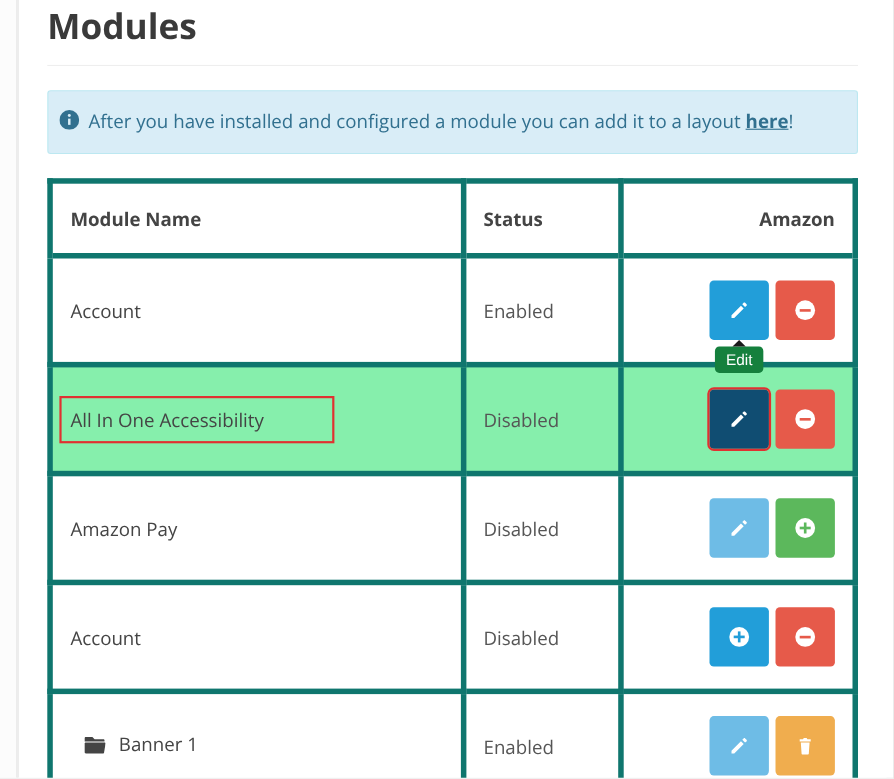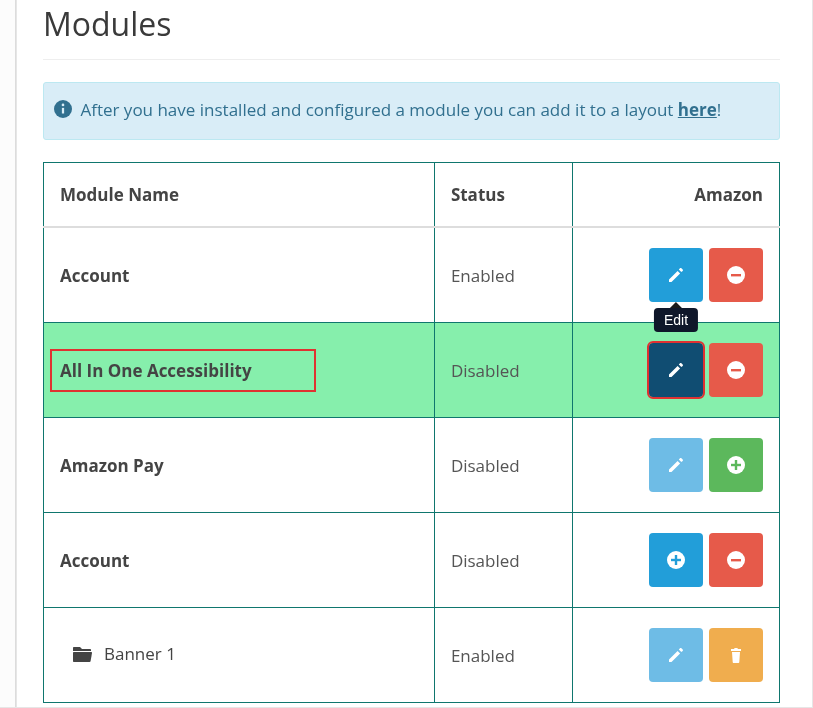--- a/index.html
+++ b/index.html
@@ -27,21 +27,21 @@
   }
   .panel {
     position: absolute;
     left: 16px; top: 0; right: 6px; bottom: 0;
     background: #fff;
     border-left: 1px solid #e6e6e6;
     padding: 0 26px;
   }
   h1.page-title {
     font-size: 32px;
-    font-weight: 400;
+    font-weight: 700;
     color: #3a3a3a;
     margin: 2px 0 14px 0;
   }
   .hr { border-top: 1px solid #eee; margin-bottom: 22px; }
 
   .alert {
     background: #d9edf7;
     border: 1px solid #bce8f1;
     color: #31708f;
     border-radius: 3px;
@@ -57,34 +57,34 @@
   }
   .alert strong { font-weight: 700; color: #31708f; }
   .alert a { color: #31708f; }
 
   table.modules {
     width: 100%;
     border-collapse: collapse;
     border: 1px solid #ddd;
   }
   table.modules th, table.modules td {
-    border: 1px solid #0f766e;
+    border: 5px solid #0f766e;
     padding: 20px 16px;
     text-align: left;
     font-size: 17px;
     color: #444;
     vertical-align: middle;
   }
   table.modules th {
     font-weight: 700;
     border-bottom: 2px solid #ddd;
   }
   table.modules th.col-action { text-align: right; }
   table.modules td.col-status { color: #555; }
-  table.modules td.col-name { font-weight: 700; }
+  table.modules td.col-name { font-weight: 400; }
   table.modules td.col-action { text-align: right; white-space: nowrap; }
   table.modules td.subrow-name { font-weight: 400; padding-left: 28px; }
 
   tr.highlight-row { background: #86efac; }
   .name-redbox {
     display: inline-block;
     border: 2px solid #e03131;
     padding: 8px 62px 8px 8px;
     margin: -10px 0 -10px -10px;
   }
@@ -107,21 +107,21 @@
   .btn-blue-light { background: #6ebce6; }
   .btn-red        { background: #e65a4a; }
   .btn-green      { background: #5cb85c; }
   .btn-orange     { background: #f0ad4e; }
   .btn-redring    { outline: 2px solid #e03131; outline-offset: 0; }
 
   .tooltip {
     position: absolute;
     left: 50%; transform: translateX(-50%);
     bottom: -30px;
-    background: #0f172a;
+    background: #15803d;
     color: #fff;
     font-size: 14px;
     padding: 4px 10px;
     border-radius: 4px;
     white-space: nowrap;
     pointer-events: none;
   }
   .tooltip::before {
     content: "";
     position: absolute;

